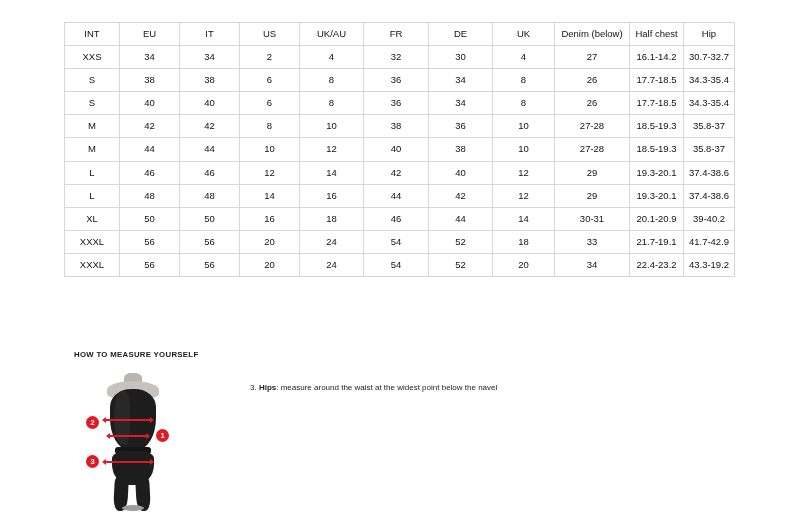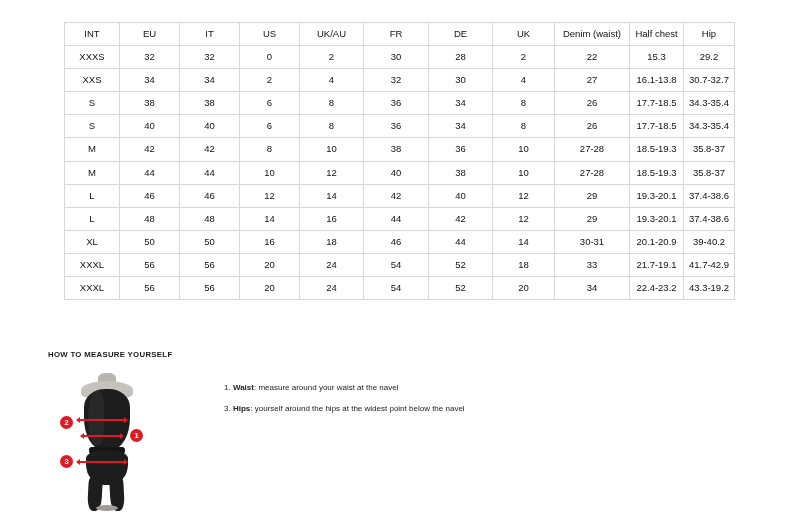--- a/index.html
+++ b/index.html
@@ -58,21 +58,21 @@
   col.c5 { width: 65px; }
   col.c6 { width: 64px; }
   col.c7 { width: 62px; }
   col.c8 { width: 75px; }
   col.c9 { width: 54px; }
   col.c10 { width: 51px; }
 
   
   .howto {
     position: absolute;
-    left: 48px;
+    left: 74px;
     top: 350px;
     width: 670px;
   }
   .howto-title {
     font-size: 7.8px;
     font-weight: bold;
     letter-spacing: 0.3px;
     color: #1a1a1a;
     margin-bottom: 14px;
   }
@@ -258,50 +258,37 @@
       <thead>
         <tr id="header-row">
             <td>INT</td>
             <td>EU</td>
             <td>IT</td>
             <td>US</td>
             <td>UK/AU</td>
             <td>FR</td>
             <td>DE</td>
             <td>UK</td>
-            <td>Denim (waist)</td>
+            <td>Denim (below)</td>
             <td>Half chest</td>
             <td>Hip</td>
           </tr>
       </thead>
       <tbody id="table-body">
-          <tr>
-            <td>XXXS</td>
-            <td>32</td>
-            <td>32</td>
-            <td>0</td>
-            <td>2</td>
-            <td>30</td>
-            <td>28</td>
-            <td>2</td>
-            <td>22</td>
-            <td>15.3</td>
-            <td>29.2</td>
-          </tr>
           <tr>
             <td>XXS</td>
             <td>34</td>
             <td>34</td>
             <td>2</td>
             <td>4</td>
             <td>32</td>
             <td>30</td>
             <td>4</td>
             <td>27</td>
-            <td>16.1-13.8</td>
+            <td>16.1-14.2</td>
             <td>30.7-32.7</td>
           </tr>
           <tr>
             <td>S</td>
             <td>38</td>
             <td>38</td>
             <td>6</td>
             <td>8</td>
             <td>36</td>
             <td>34</td>
@@ -436,19 +423,18 @@
         </div>
         <div class="arrow-line chest-arrow"></div>
         <div class="arrow-line waist-arrow"></div>
         <div class="arrow-line hip-arrow"></div>
         <div class="badge badge-1">1</div>
         <div class="badge badge-2">2</div>
         <div class="badge badge-3">3</div>
       </div>
 
       <div class="notes" id="notes-list">
-          <div class="note"><span>1.</span> <b>Waist</b><span>: measure around your waist at the navel</span></div>
-          <div class="note"><span>3.</span> <b>Hips</b><span>: yourself around the hips at the widest point below the navel</span></div>
+          <div class="note"><span>3.</span> <b>Hips</b><span>: measure around the waist at the widest point below the navel</span></div>
         </div>
     </div>
   </div>
 
 </div>
 
 </body></html>

